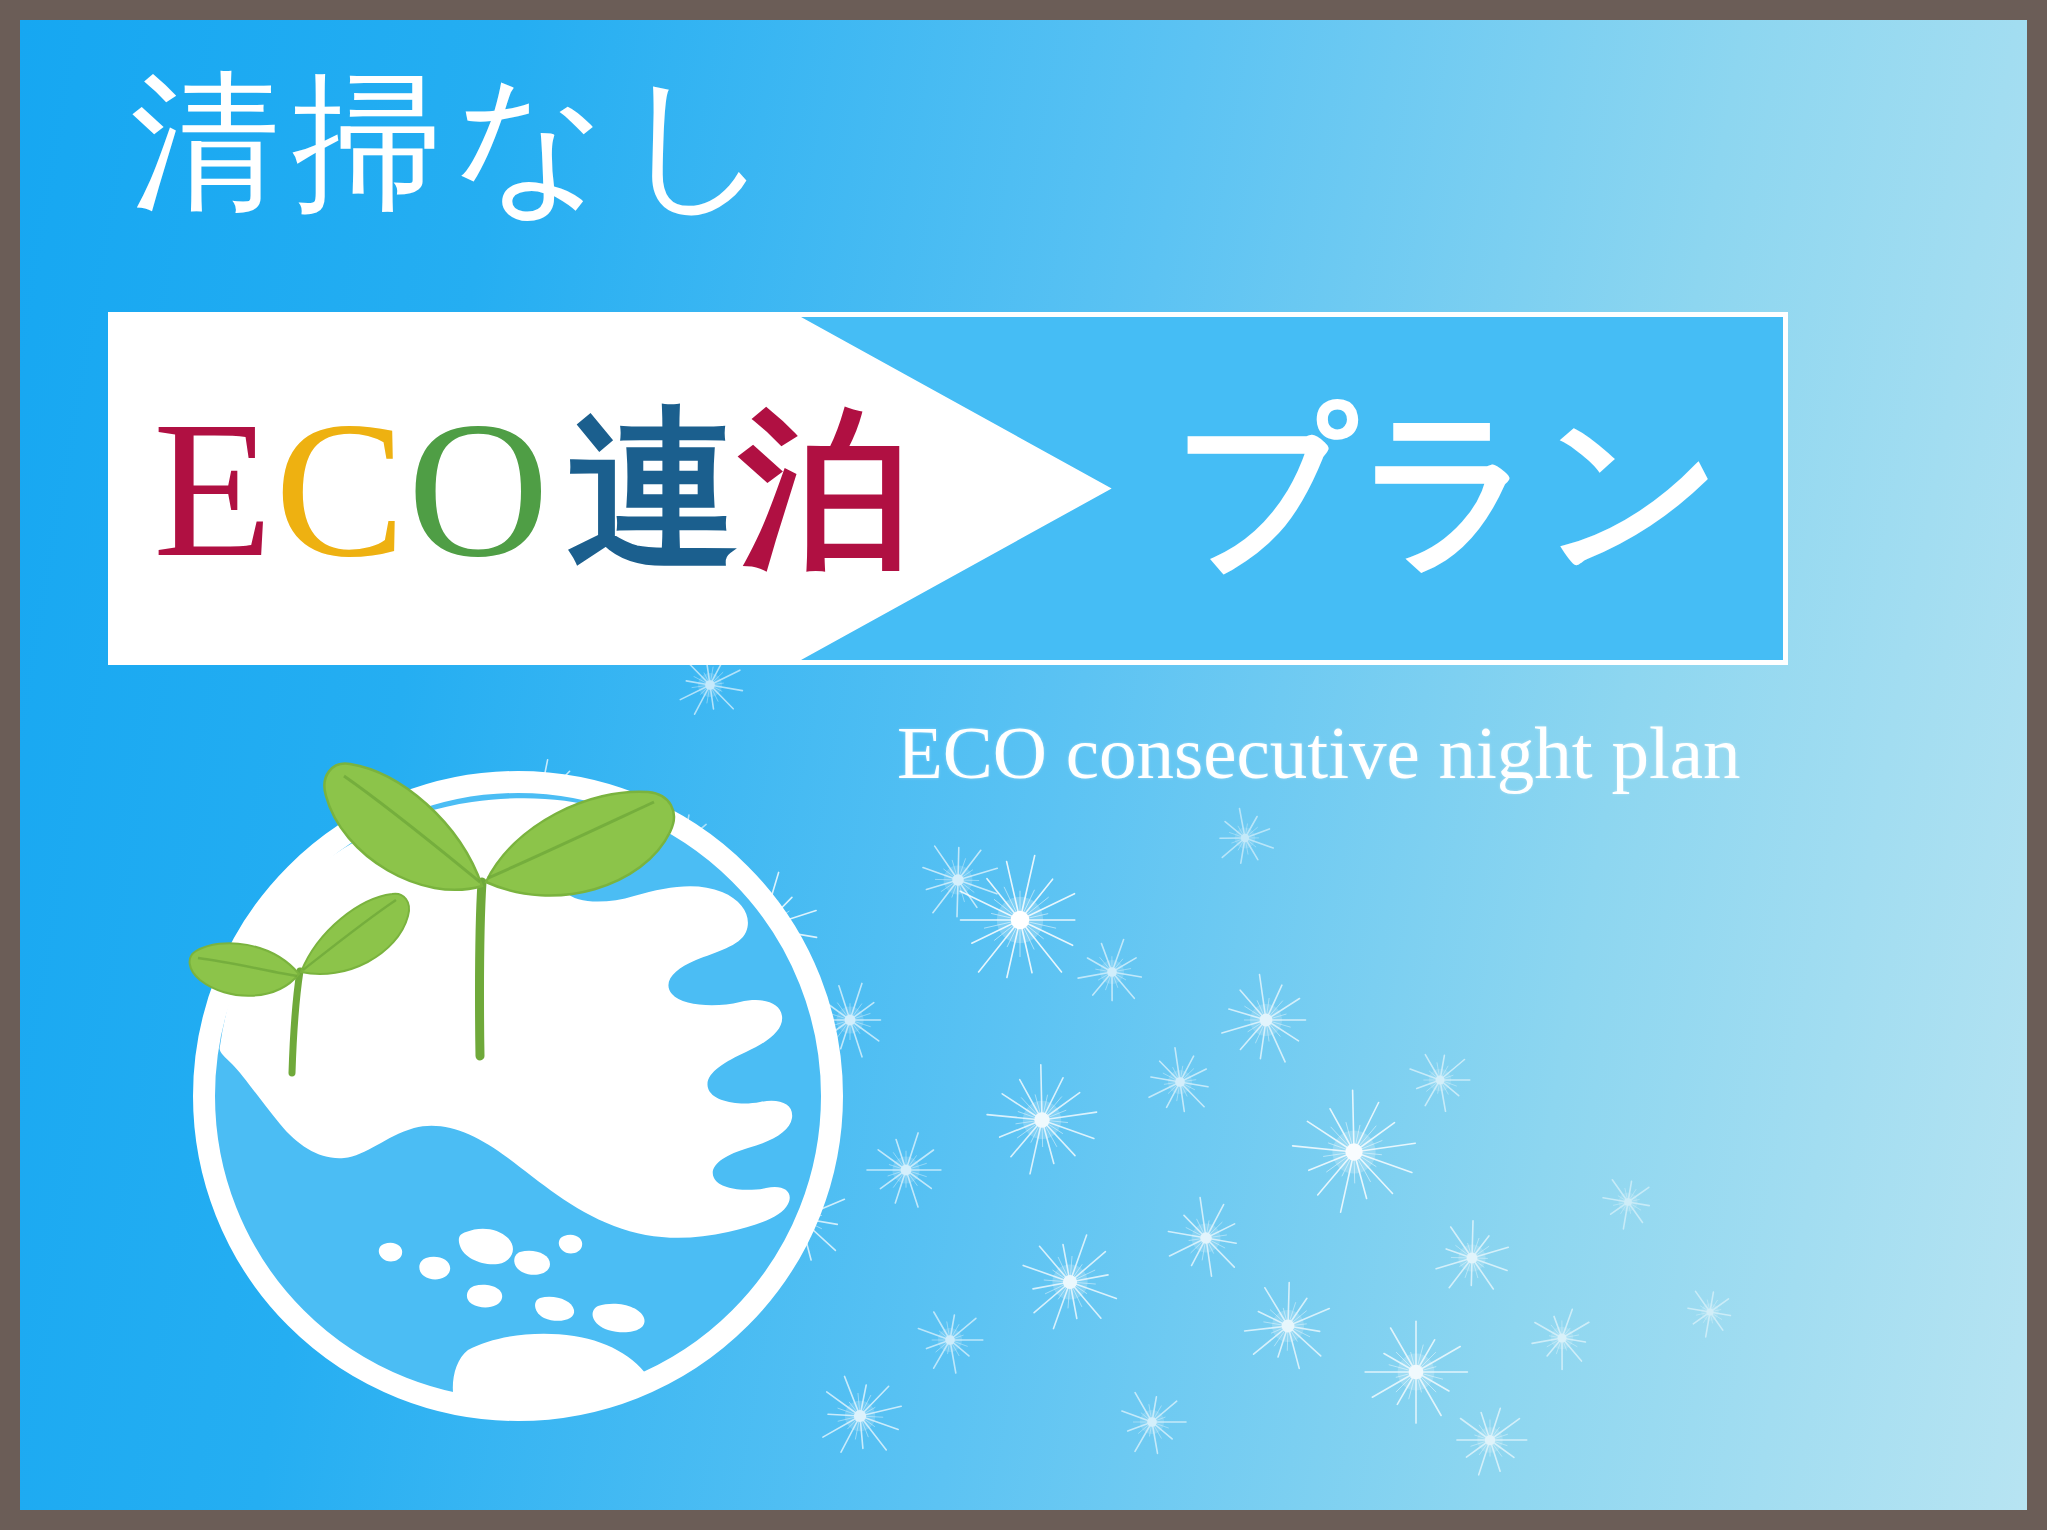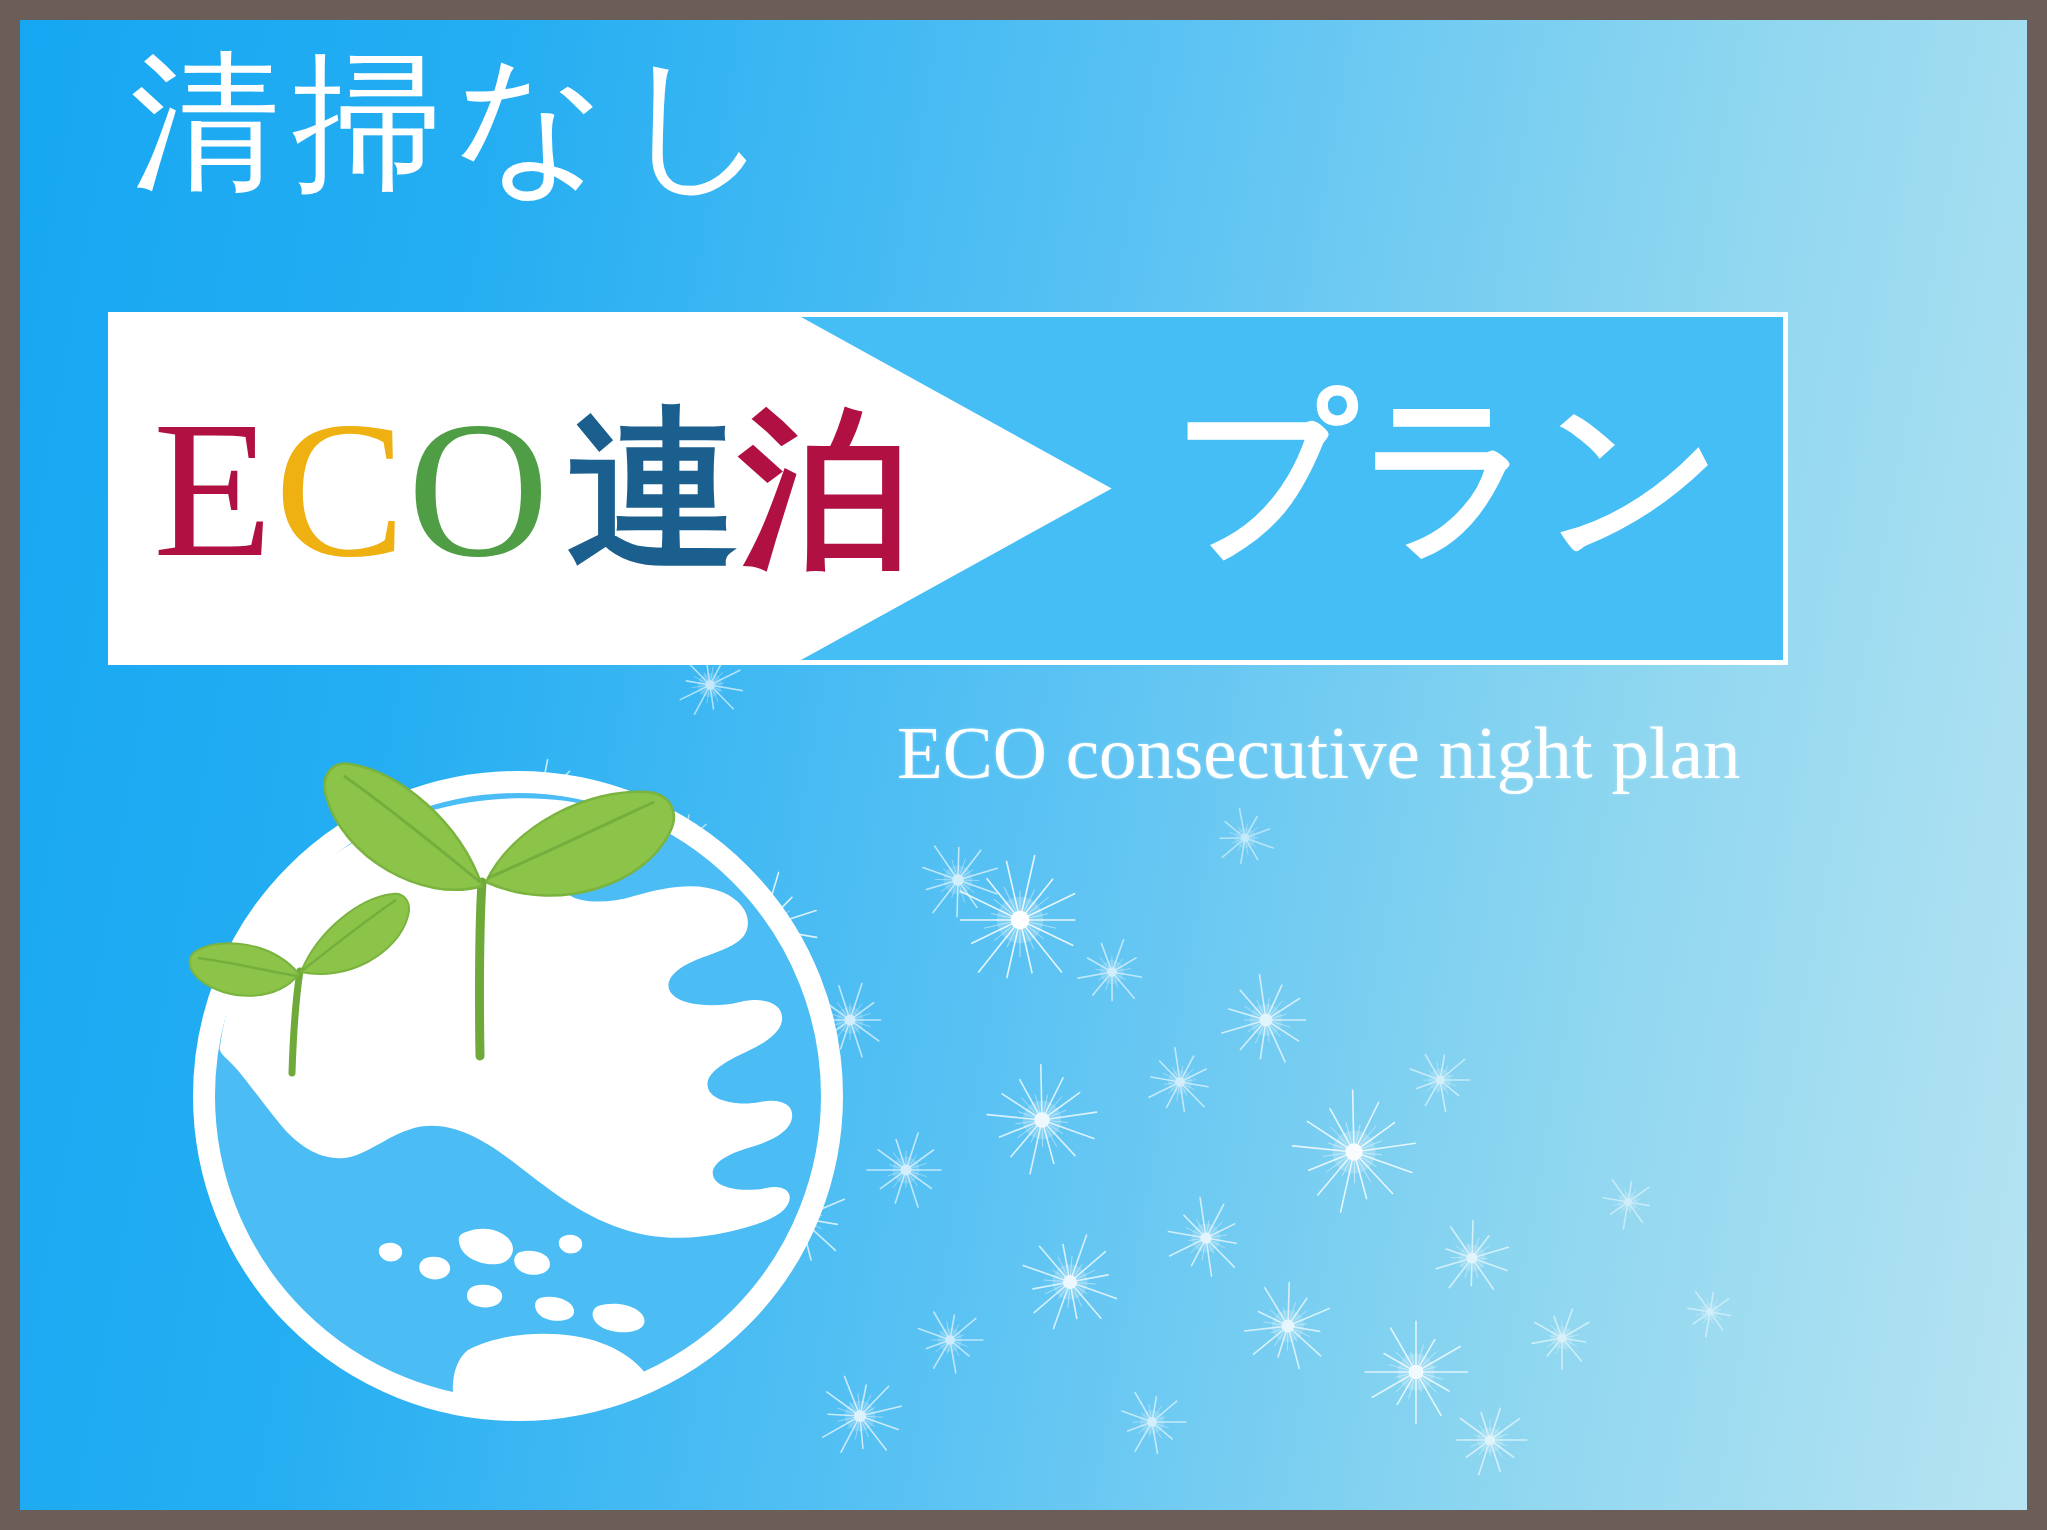--- a/index.html
+++ b/index.html
@@ -15,21 +15,21 @@
     background:linear-gradient(100deg,#16a7f2 0%,#25aef2 22%,#5cc3f3 52%,#8dd6f0 76%,#b7e4f2 100%);
   }
 
   
   .sparkles{position:absolute;inset:0;pointer-events:none;}
   .spark{position:absolute;transform:translate(-50%,-50%);}
   .spark svg{display:block;overflow:visible;}
 
   
   .headline{
-    position:absolute;left:110px;top:24px;
+    position:absolute;left:110px;top:44px;
     font-family:"DejaVu Sans","Liberation Sans",sans-serif;
     font-size:150px;line-height:1.05;color:#ffffff;
     letter-spacing:12px;font-weight:400;white-space:nowrap;
   }
 
   
   .band-box{
     position:absolute;left:88px;top:292px;width:1680px;height:353px;
     box-sizing:border-box;border:5px solid #ffffff;
   }
@@ -46,21 +46,21 @@
   }
   .band-text{
     position:absolute;left:0;top:0;width:100%;height:100%;
     display:flex;align-items:center;
   }
   .logo-part{
     font-size:196px;line-height:1;font-weight:400;white-space:nowrap;
   }
   .latin{font-family:"Liberation Serif","DejaVu Serif",serif;letter-spacing:2px;}
   .kanji{font-family:"DejaVu Sans","Liberation Sans",sans-serif;font-weight:700;font-size:172px;letter-spacing:0;}
-  .kana{font-family:Liberation Mono, monospace;font-weight:700;font-size:176px;letter-spacing:4px;color:#ffffff;}
+  .kana{font-family:Liberation Sans, sans-serif;font-weight:700;font-size:176px;letter-spacing:4px;color:#ffffff;}
 
   
   .subtitle{
     position:absolute;left:865px;top:690px;
     font-family:"Liberation Serif","DejaVu Serif",serif;
     font-size:75px;color:#ffffff;white-space:nowrap;font-weight:400;
     text-shadow:0 0 3px rgba(255,255,255,.35);
   }
 
   

